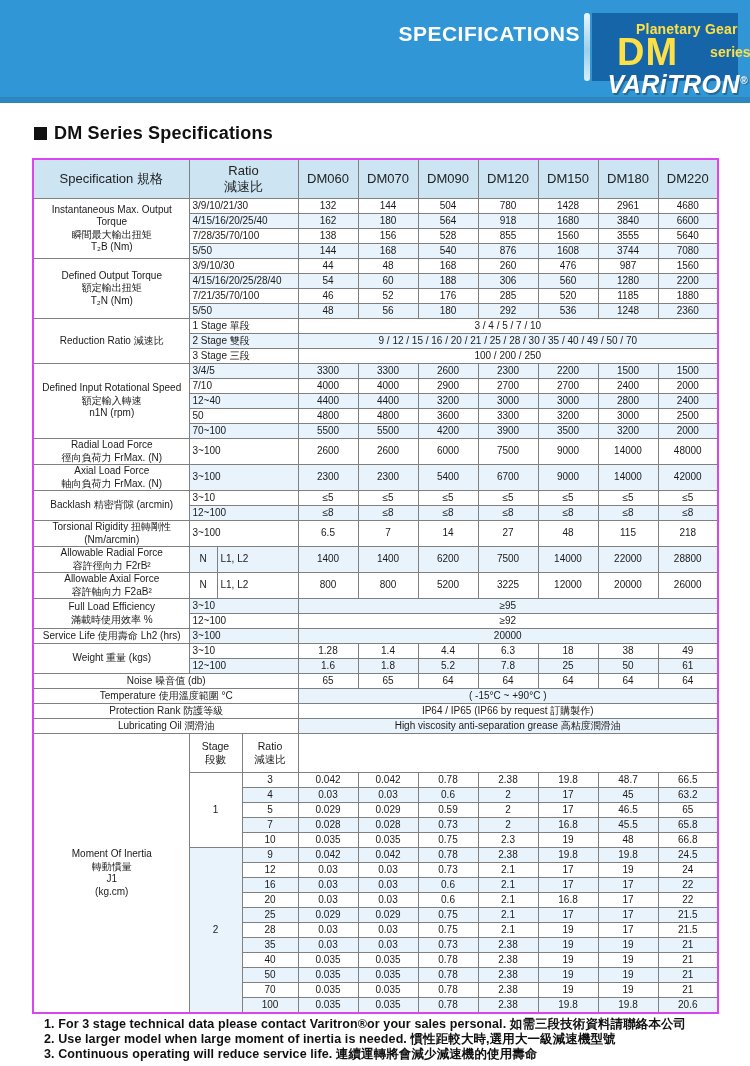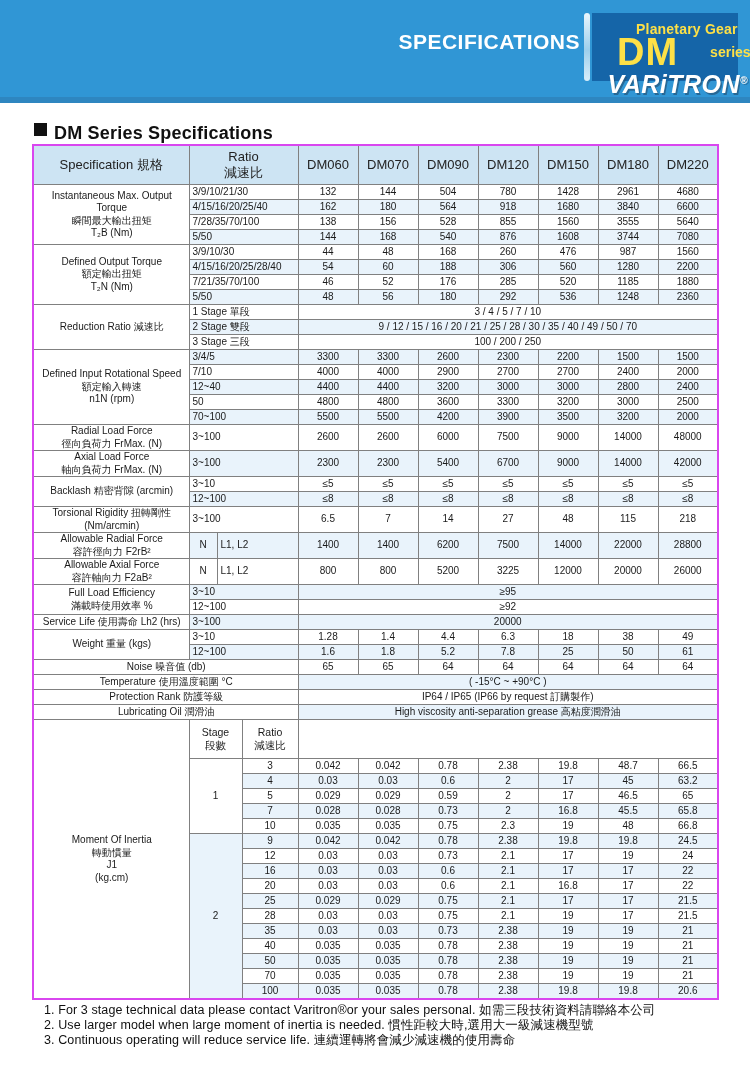--- a/index.html
+++ b/index.html
@@ -3,51 +3,51 @@
 <meta charset="utf-8">
 <style>
   html,body{margin:0;padding:0;}
   body{
     width:750px;height:1066px;background:#ffffff;overflow:hidden;
     font-family:"Liberation Sans","DejaVu Sans",sans-serif;
     -webkit-font-smoothing:antialiased;
   }
   
   .banner{position:relative;width:750px;height:97px;background:#3096d5;border-bottom:6px solid #2e86c0;}
-  .spec-heading{position:absolute;right:170px;top:30px;color:#fff;font-size:21px;font-weight:bold;letter-spacing:.5px;}
+  .spec-heading{position:absolute;right:170px;top:22px;color:#fff;font-size:21px;font-weight:bold;letter-spacing:.5px;}
   .banner-divider{position:absolute;left:584px;top:13px;width:6px;height:68px;border-radius:3px;
     background:linear-gradient(to bottom,#eaf6fd,#9dcfec 55%,#d9eefa);}
   .badge{position:absolute;left:592px;top:13px;width:146px;height:68px;background:#1565a8;color:#fde047;}
   .badge-line1{font-size:14px;font-weight:bold;padding:8px 0 0 44px;letter-spacing:.2px;}
   .badge-line2{display:flex;align-items:center;padding-left:25px;margin-top:-4px;}
   .badge-model{font-size:38px;font-weight:800;letter-spacing:1px;line-height:1;}
   .badge-series{font-size:14px;font-weight:bold;margin-left:32px;}
   .logo{position:absolute;right:2px;top:70px;color:#fff;font-size:25px;font-weight:800;font-style:italic;
     letter-spacing:.5px;text-shadow:1.5px 1.5px 0 rgba(35,80,115,.65);}
   .logo sup{font-size:10px;font-style:normal;}
   
-  .title-row{display:flex;gap:7px;margin:20px 0 0 34px;}
+  .title-row{display:flex;align-items:center;gap:7px;margin:20px 0 14px 34px;}
   .title-bullet{width:13px;height:13px;background:#111;}
   .page-title{font-size:18px;font-weight:bold;color:#101010;letter-spacing:.2px;}
   
   table{border-collapse:collapse;table-layout:fixed;width:686px;margin-left:32px;border:2px solid #d946ef;}
   td{border:1px solid #808080;font-size:10px;line-height:1.25;padding:0 3px;white-space:pre-line;
      color:#1a1a1a;height:14px;vertical-align:middle;overflow:hidden;}
   td.hd{background:#cde4f3;text-align:center;font-size:13px;height:38px;color:#222;}
   td.hd2{text-align:center;font-size:10.5px;height:38px;background:#fff;margin-top:10px;}
   td.lbl{text-align:center;background:#fff;padding-left:4px;}
   td.ratio{text-align:left;}
   td.val{text-align:center;padding:0 1px;}
   td.stage{text-align:center;}
   tr.alt td{background:#e9f3fb;}
   tr.alt td.lbl{background:#fff;}
   tr.sect-top td{border-top:1px solid #151515;}
   
   .notes{margin:3px 0 0 44px;}
-  .note{font-size:12.5px;font-weight:normal;color:#101010;line-height:1.18;letter-spacing:.1px;}
+  .note{font-size:12.5px;font-weight:bold;color:#101010;line-height:1.18;letter-spacing:.1px;}
 </style>
 </head>
 <body>
 
 <div class="banner">
   <div class="spec-heading">SPECIFICATIONS</div>
   <div class="banner-divider"></div>
   <div class="badge">
     <div class="badge-line1">Planetary Gear</div>
     <div class="badge-line2">

